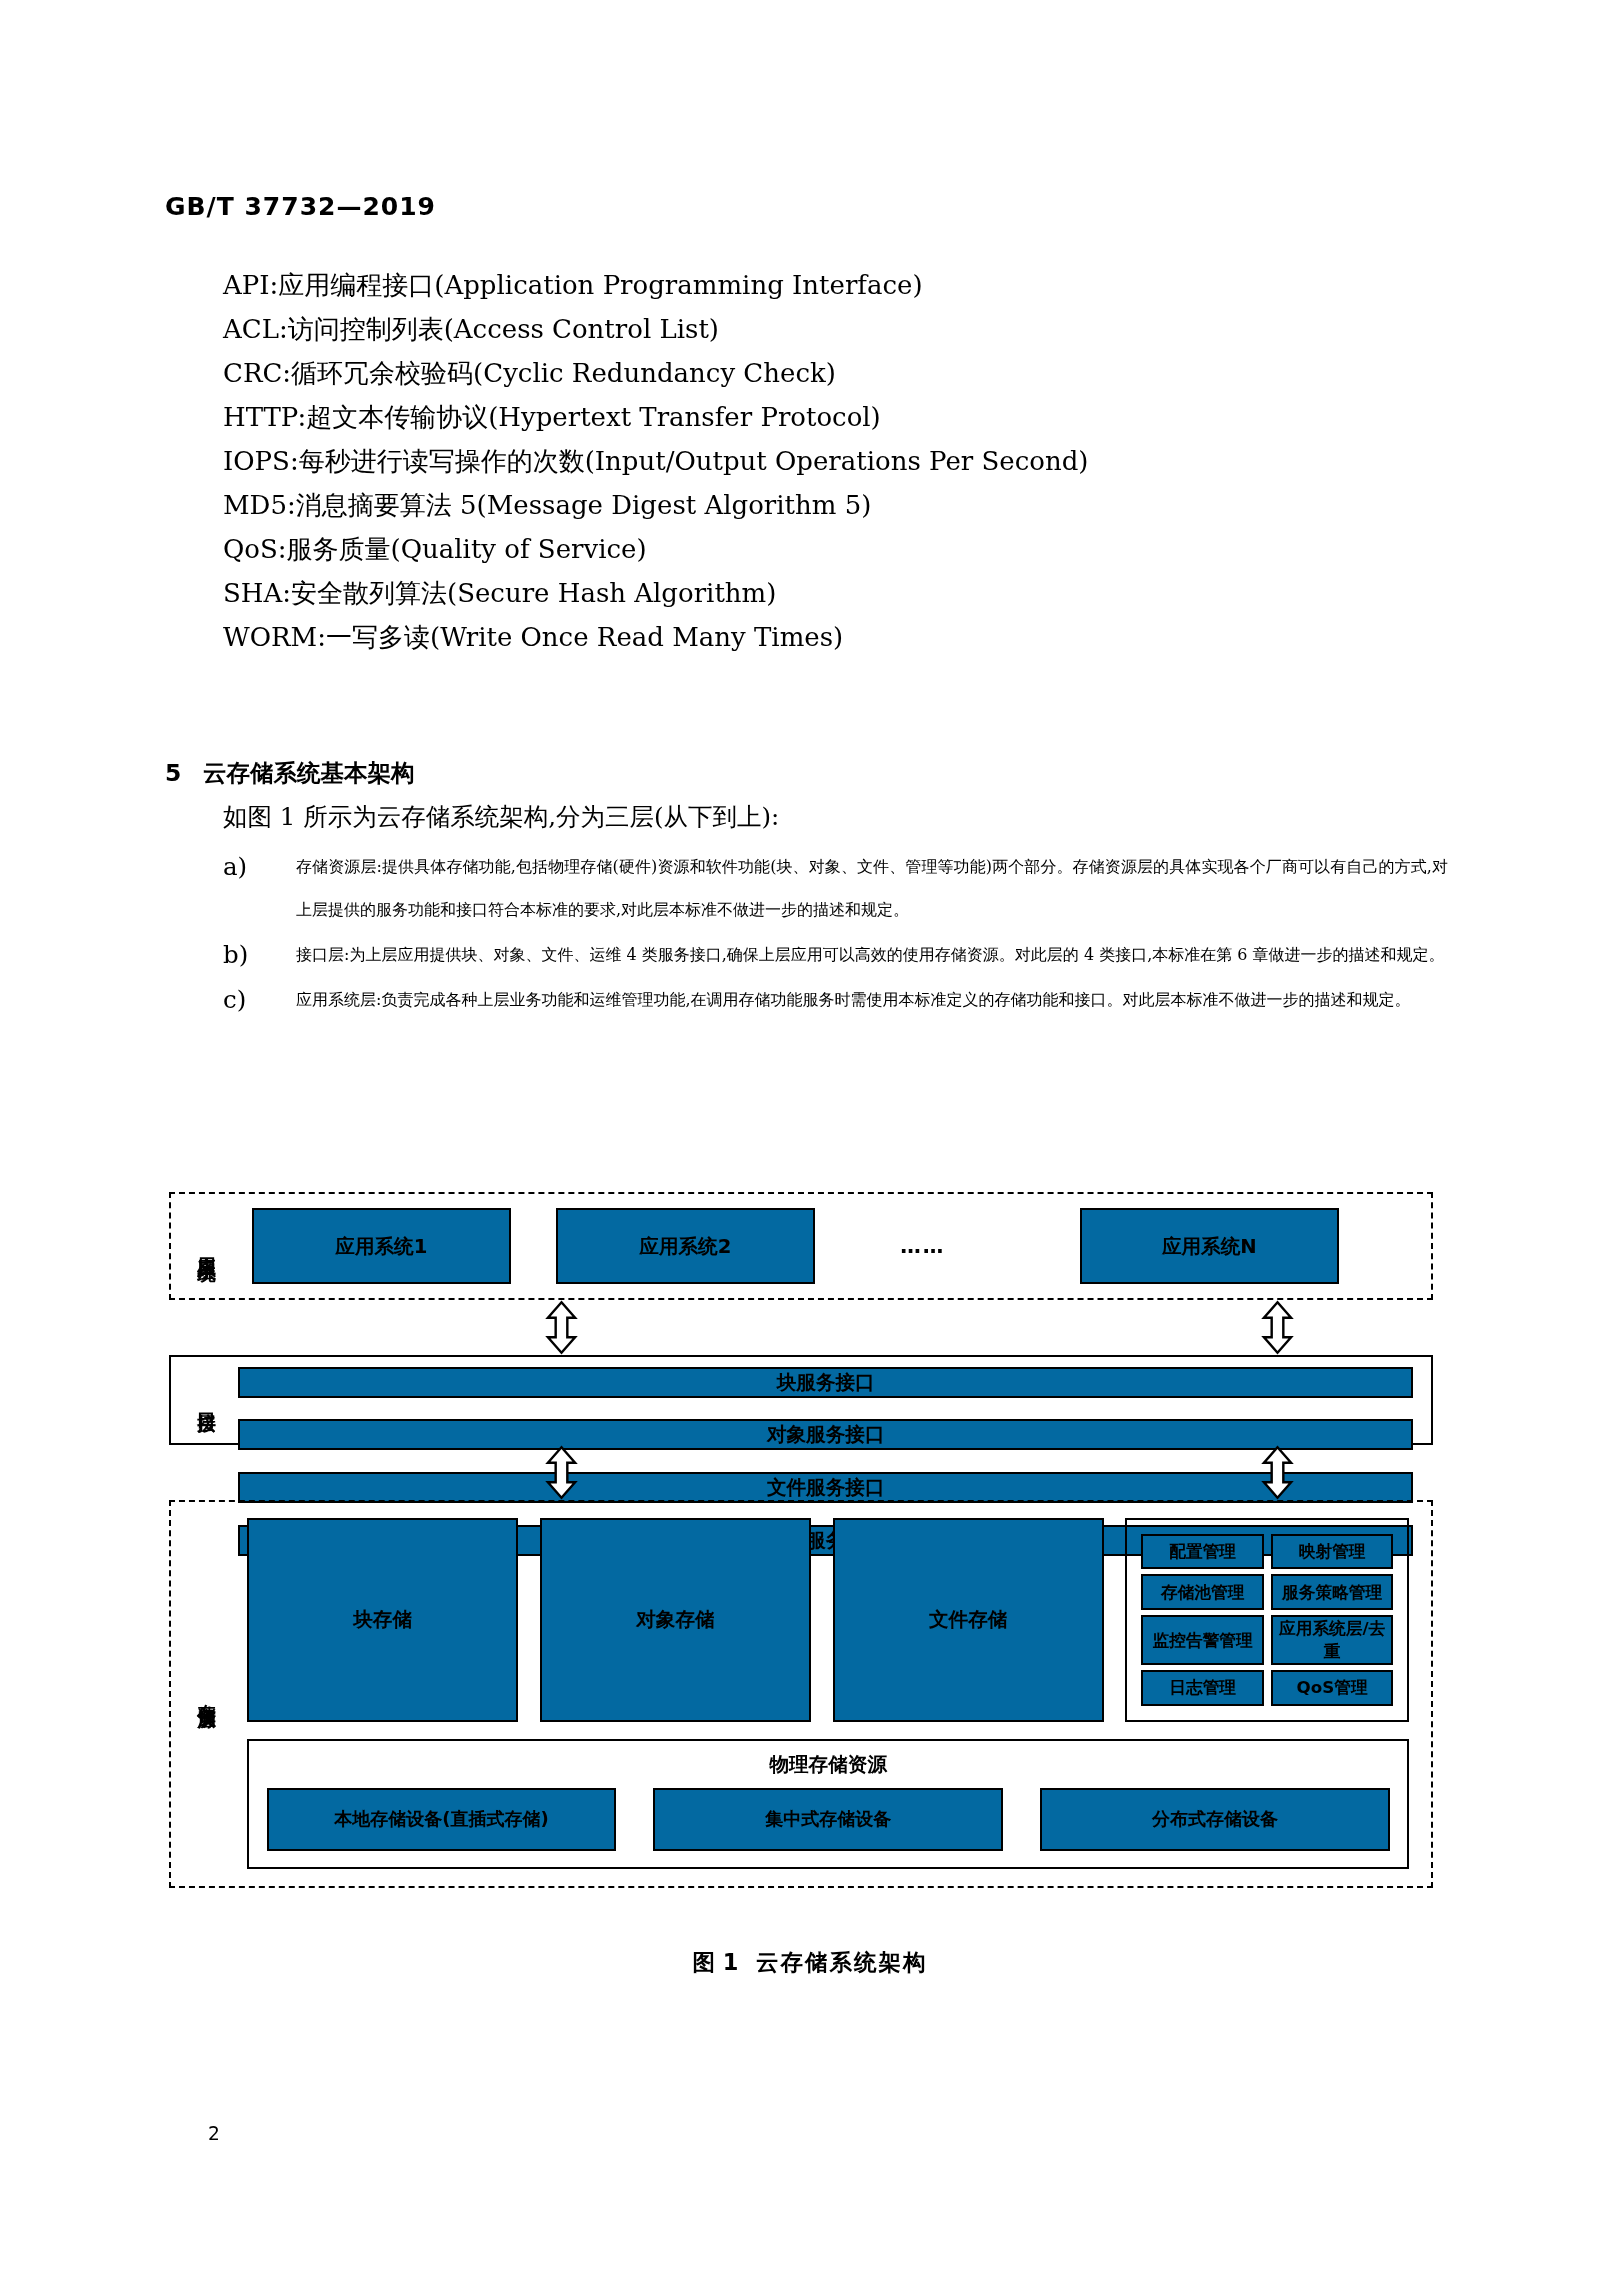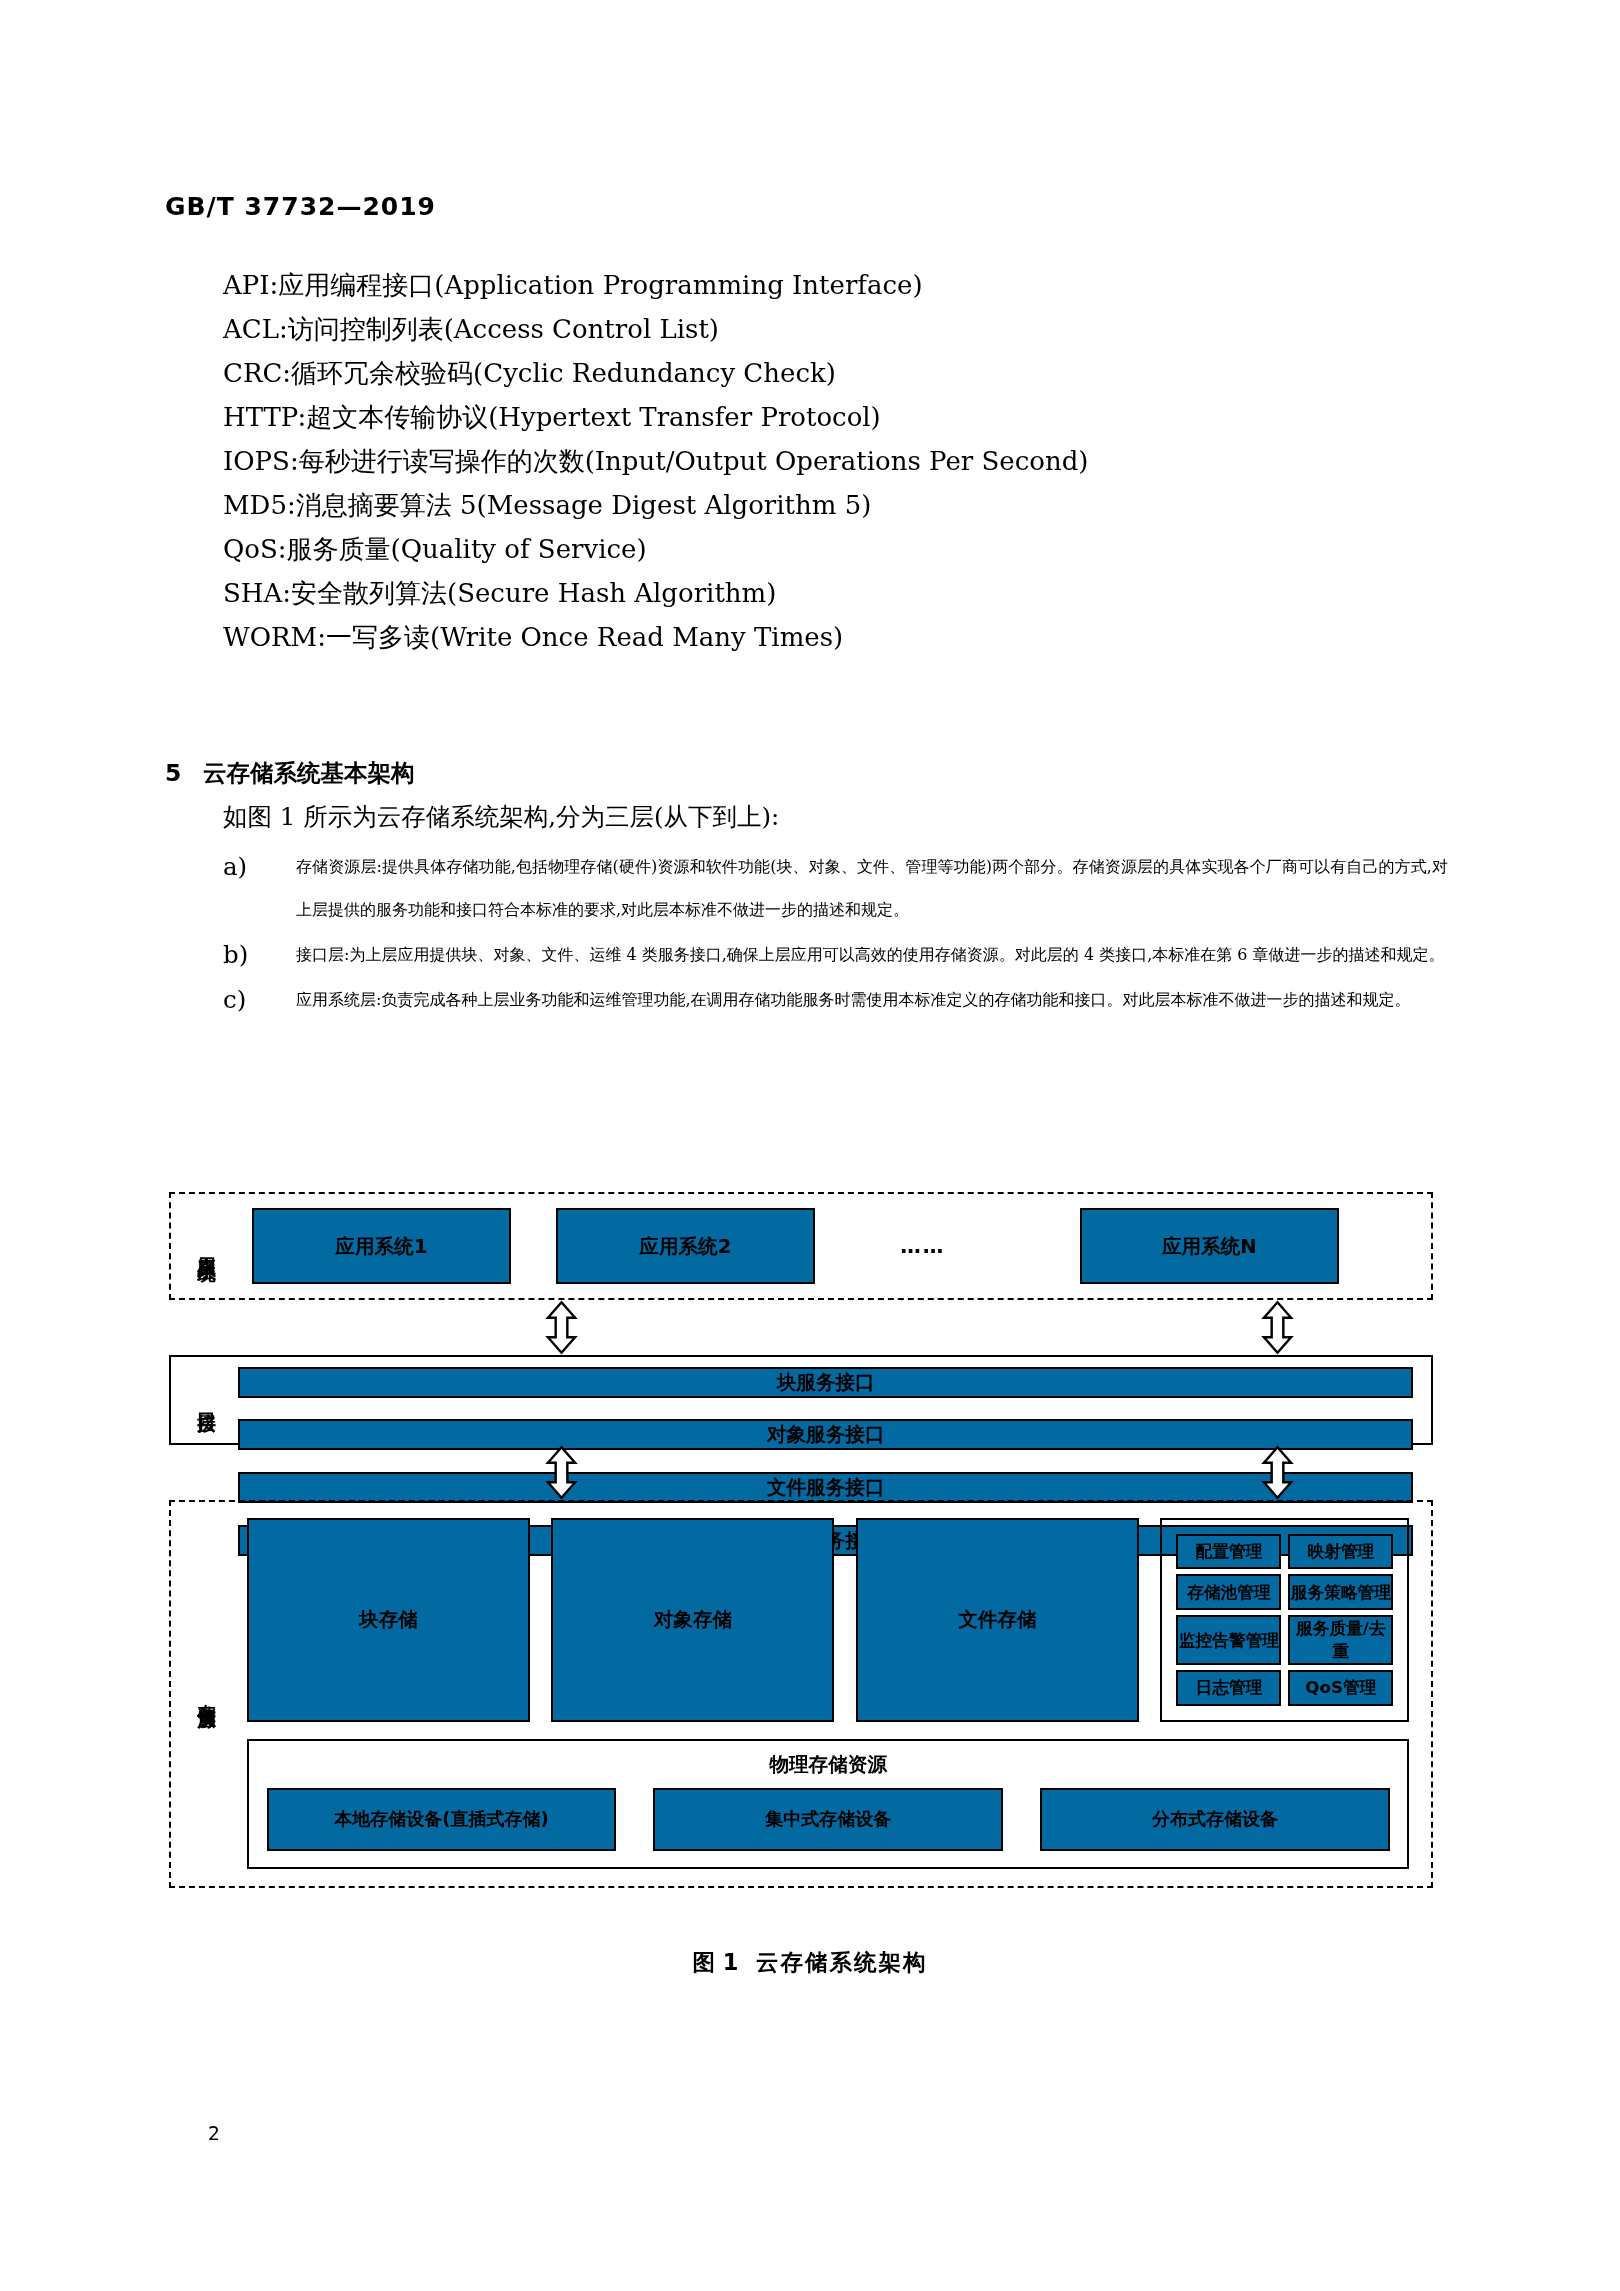--- a/index.html
+++ b/index.html
@@ -192,21 +192,21 @@
     padding: 15.7px 21.6px 17.6px 76px;
   }
   .store-top {
     display: flex;
     gap: 21.6px;
     height: 204px;
   }
   .store-top .big-cell { flex: 1 1 0; }
   .mgmt-box {
     border: 2.5px solid #000;
-    width: 249px;
+    width: 284px;
     padding: 14px;
     box-sizing: border-box;
     display: flex;
     flex-direction: column;
     gap: 4.9px;
   }
   .mgmt-row {
     display: flex;
     gap: 6.9px;
     flex: 1 1 0;
@@ -347,21 +347,21 @@
           <div class="mgmt-row">
             <div class="cell">配置管理</div>
             <div class="cell">映射管理</div>
           </div>
           <div class="mgmt-row">
             <div class="cell">存储池管理</div>
             <div class="cell">服务策略管理</div>
           </div>
           <div class="mgmt-row">
             <div class="cell">监控告警管理</div>
-            <div class="cell">服务质量/去重</div>
+            <div class="cell">应用系统层/去重</div>
           </div>
           <div class="mgmt-row">
             <div class="cell">日志管理</div>
             <div class="cell">QoS管理</div>
           </div>
         </div>
       </div>
 
       <div class="phys-box">
         <div class="phys-title">物理存储资源</div>

